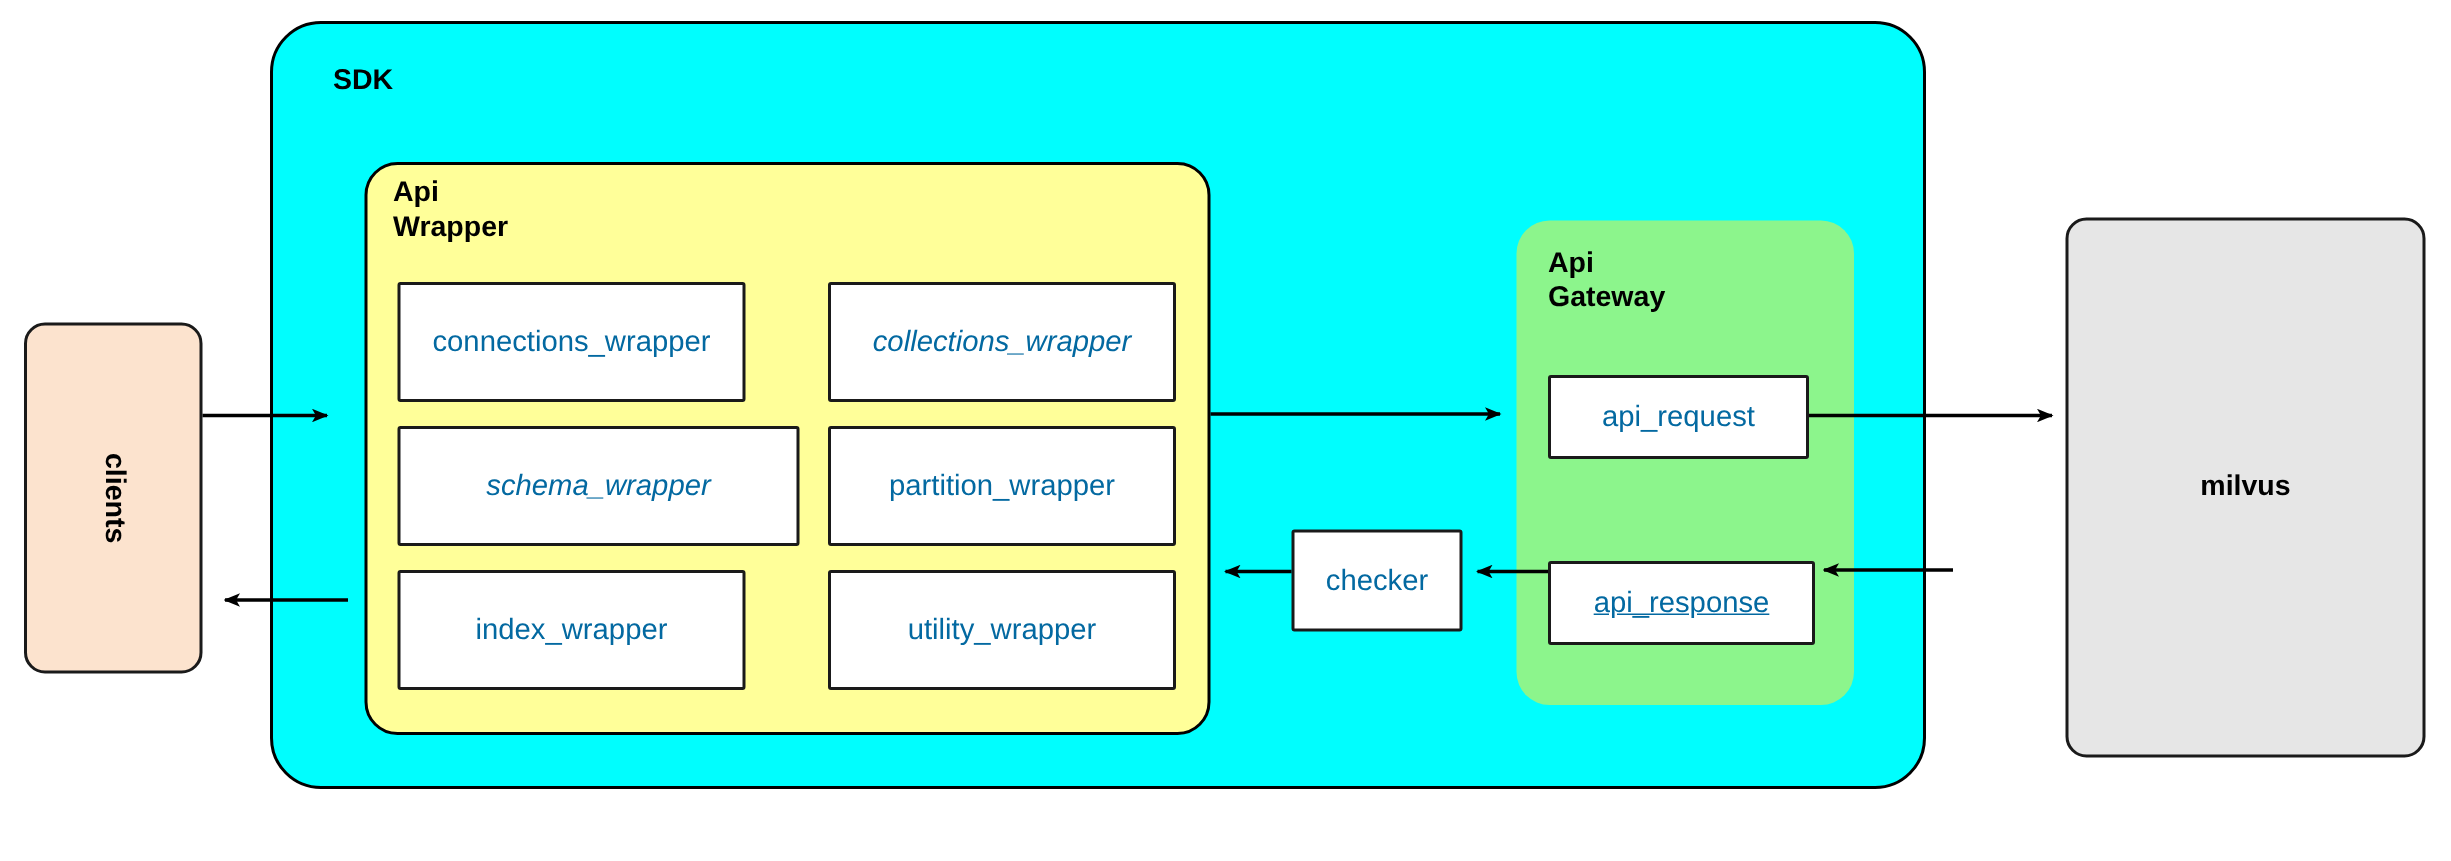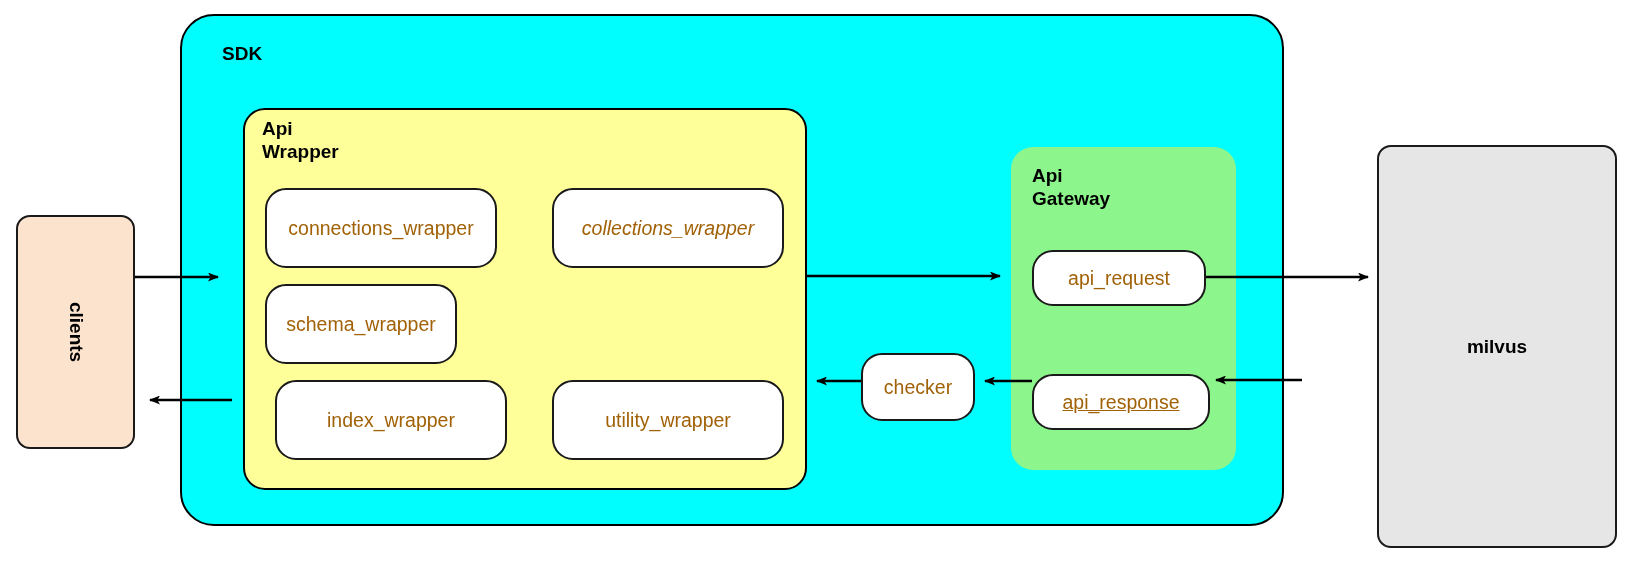--- a/index.html
+++ b/index.html
@@ -62,32 +62,32 @@
   .title-sdk { left: 222px; top: 42px; }
   .title-apiwrapper { left: 262px; top: 117px; }
   .title-apigateway { left: 1032px; top: 164px; }
 
   
   .node {
     position: absolute;
     box-sizing: border-box;
     border: 2px solid #1a1a1a;
     background: #FFFFFF;
-    border-radius: 21px;
+    border-radius: 2px;
     display: flex;
     align-items: center;
     justify-content: center;
     font-size: 19.5px;
-    color: #a16207;
+    color: #0369a1;
     z-index: 3;
   }
   
   .n-connections { left: 265px; top: 188px;  width: 232px; height: 80px; }
-  .n-schema      { left: 265px; top: 284px;  width: 192px; height: 80px; }
-  .n-index       { left: 275px; top: 380px;  width: 232px; height: 80px; }
+  .n-schema      { left: 265px; top: 284px;  width: 268px; height: 80px; font-style: italic; }
+  .n-index       { left: 265px; top: 380px;  width: 232px; height: 80px; }
   
   .n-collections { left: 552px; top: 188px;  width: 232px; height: 80px; font-style: italic; }
   .n-partition   { left: 552px; top: 284px;  width: 232px; height: 80px; }
   .n-utility     { left: 552px; top: 380px;  width: 232px; height: 80px; }
   
   .n-apirequest  { left: 1032px; top: 250px; width: 174px; height: 56px; }
   .n-apiresponse { left: 1032px; top: 374px; width: 178px; height: 56px; text-decoration: underline; }
   
   .n-checker     { left: 861px;  top: 353px; width: 114px; height: 68px; }
 
@@ -110,21 +110,21 @@
     width: 119px; height: 234px;
     background: #FCE3CE;
   }
   .a-clients .vlabel {
     writing-mode: vertical-rl;
     text-orientation: mixed;
     transform: none;
   }
   .a-milvus {
     left: 1377px; top: 145px;
-    width: 240px; height: 403px;
+    width: 240px; height: 360px;
     background: #E6E6E6;
   }
 
   
   #arrows {
     position: absolute;
     left: 0; top: 0;
     width: 1634px; height: 574px;
     z-index: 5;
     pointer-events: none;
@@ -142,20 +142,21 @@
   <div class="container-title title-apiwrapper">Api
 Wrapper</div>
 
   <div class="box apigateway-box"></div>
   <div class="container-title title-apigateway">Api
 Gateway</div>
 
   <div class="node n-connections">connections_wrapper</div>
   <div class="node n-collections">collections_wrapper</div>
   <div class="node n-schema">schema_wrapper</div>
+  <div class="node n-partition">partition_wrapper</div>
   <div class="node n-index">index_wrapper</div>
   <div class="node n-apirequest">api_request</div>
 
   <div class="node n-utility">utility_wrapper</div>
   <div class="node n-apiresponse">api_response</div>
 
   <div class="node n-checker">checker</div>
 
   <div class="actor a-clients">
     <span class="vlabel">clients</span>

